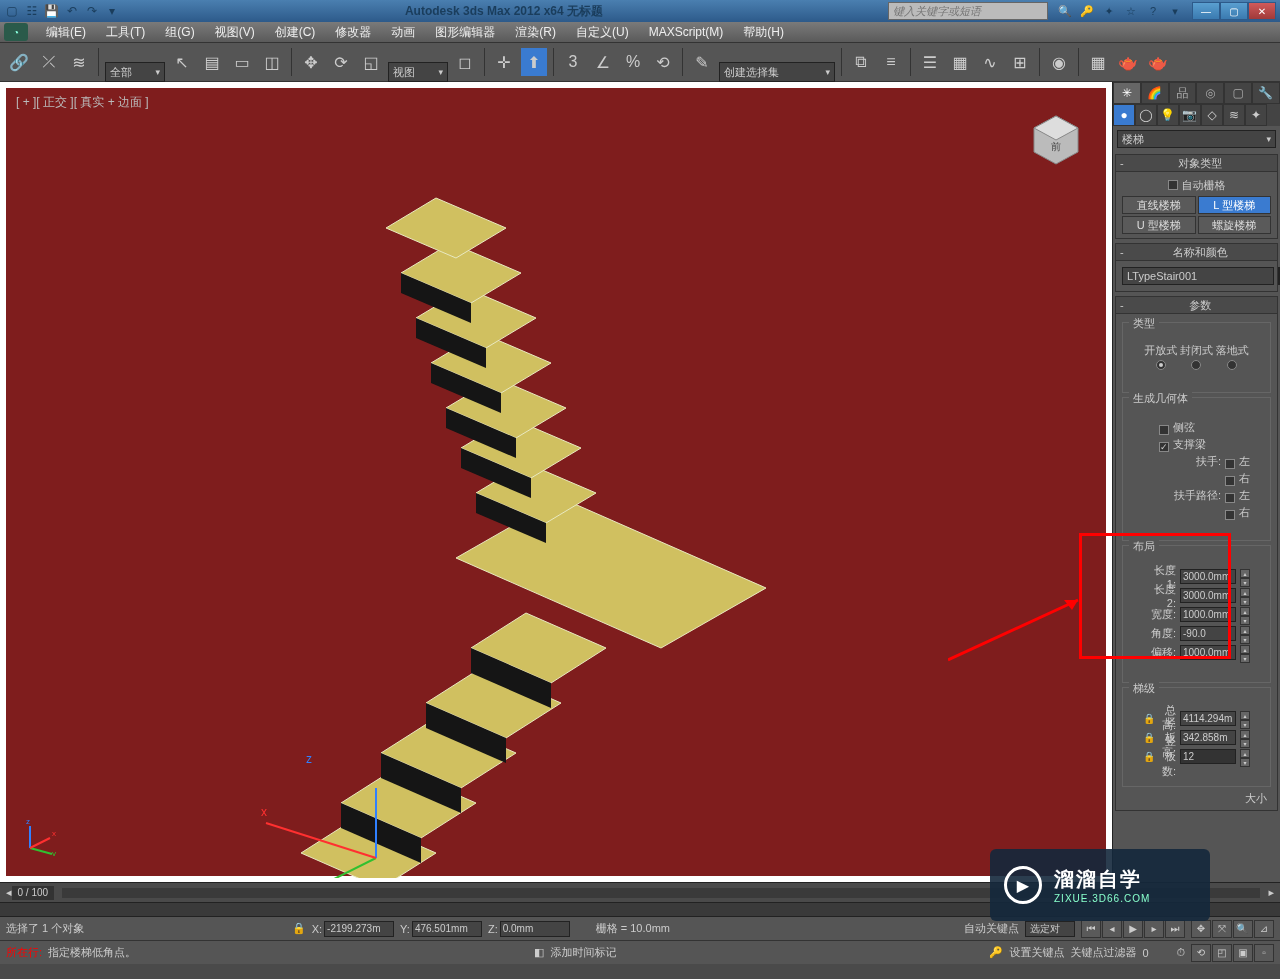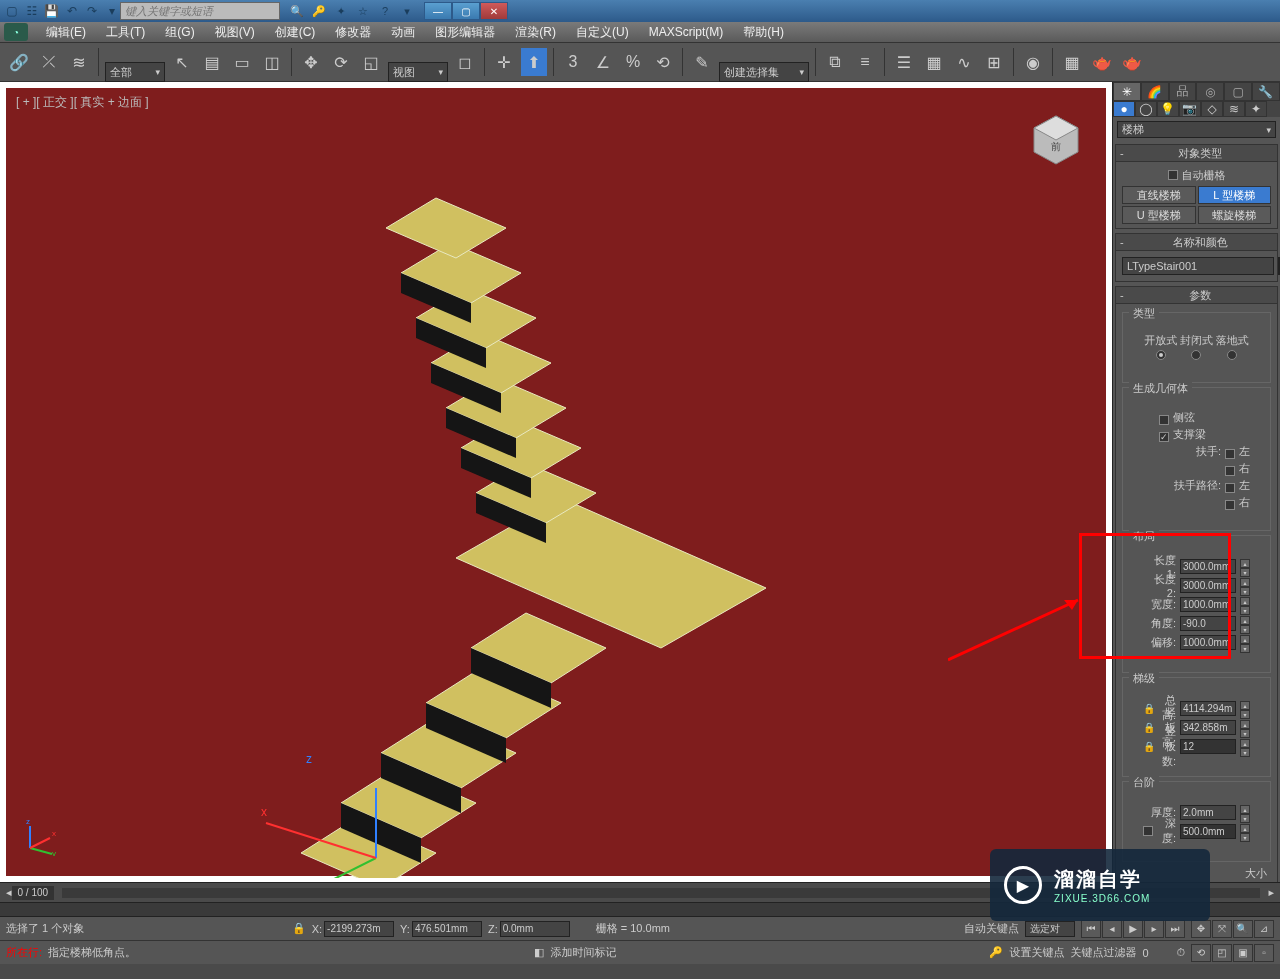--- a/index.html
+++ b/index.html
@@ -21,21 +21,21 @@
 .menubar { height: 20px; background: linear-gradient(#7a7a7a, #5a5a5a); display: flex; align-items: center; padding: 0 4px; }
 .appicon { width: 24px; height: 18px; background: #2a5a4a; border-radius: 3px; margin-right: 8px; display:flex; align-items:center; justify-content:center; color:#8fd; font-weight:bold; font-size:10px;}
 .menubar .mitem { padding: 0 10px; color: #eee; font-size: 12px; height: 100%; display: flex; align-items: center; }
 
 
 .toolbar { height: 40px; background: #555; border-top: 1px solid #333; border-bottom: 1px solid #333; display: flex; align-items: center; padding: 0 6px; gap: 4px; }
 .toolbar .tbtn { width: 26px; height: 28px; display: flex; align-items: center; justify-content: center; color: #ccc; font-size: 16px; }
 .toolbar .tsep { width: 1px; height: 28px; background: #333; margin: 0 2px; }
 .toolbar .tcombo { height: 20px; background: #444; border: 1px solid #222; color: #ccc; padding: 0 4px; font-size: 11px; display:flex; align-items:center;margin-top:20px; }
 .toolbar .tcombo.narrow { width: 60px; }
-.toolbar .tcombo.wide { width: 90px; }
+.toolbar .tcombo.wide { width: 116px; }
 .toolbar .tcombo::after { content: "▾"; margin-left: auto; font-size: 9px; }
 
 
 .main { display: flex; height: 800px; }
 .viewport { flex: 1; background: #7f1d1d; position: relative; border: 6px solid #ffffff; }
 .viewport .vlabel { position: absolute; top: 6px; left: 10px; color: #bbb; font-size: 12px; }
 .viewport svg.stairs { position: absolute; top: 0; left: 0; }
 .viewcube { position: absolute; top: 20px; right: 20px; width: 60px; height: 60px; }
 .axis-gizmo { position: absolute; bottom: 20px; left: 16px; width: 40px; height: 40px; }
 
@@ -112,20 +112,21 @@
 
 <div class="titlebar">
   <div class="qat">
     <span class="icon">▢</span>
     <span class="icon">☷</span>
     <span class="icon">💾</span>
     <span class="icon">↶</span>
     <span class="icon">↷</span>
     <span class="icon">▾</span>
   </div>
+  <div class="title">Autodesk 3ds Max 2012 x64   无标题</div>
   <input class="search" placeholder="键入关键字或短语" style="">
   <div class="rbtns">
     <span class="icon">🔍</span>
     <span class="icon">🔑</span>
     <span class="icon">✦</span>
     <span class="icon">☆</span>
     <span class="icon">?</span>
     <span class="icon">▾</span>
   </div>
   <div class="winbtns">
@@ -428,40 +429,20 @@
               <span class="lockicon">🔒</span>
               <span class="plabel">竖板数:</span>
               <span class="pval" style="background:#333;text-align:center;">12</span>
               <span class="spinner">
                 <span class="up">▴</span>
                 <span class="down">▾</span>
               </span>
             </div>
         </div>
 
-        <div class="group">
-          <div class="glabel">台阶</div>
-          <div class="paramrow">
-              <span class="plabel">厚度:</span>
-              <span class="pval">2.0mm</span>
-              <span class="spinner">
-                <span class="up">▴</span>
-                <span class="down">▾</span>
-              </span>
-            </div>
-          <div class="paramrow">
-              <span class="chk"></span>
-              <span class="plabel">深度:</span>
-              <span class="pval" style="background:#333;">500.0mm</span>
-              <span class="spinner">
-                <span class="up">▴</span>
-                <span class="down">▾</span>
-              </span>
-            </div>
-        </div>
         <div style="text-align:right;padding-right:4px;">大小</div>
       </div>
     </div>
   </div>
 </div>
 
 <div class="timeline">
   <span style="font-size:11px;">◂</span>
   <span class="frame">0 / 100</span>
   <div class="track"></div>

